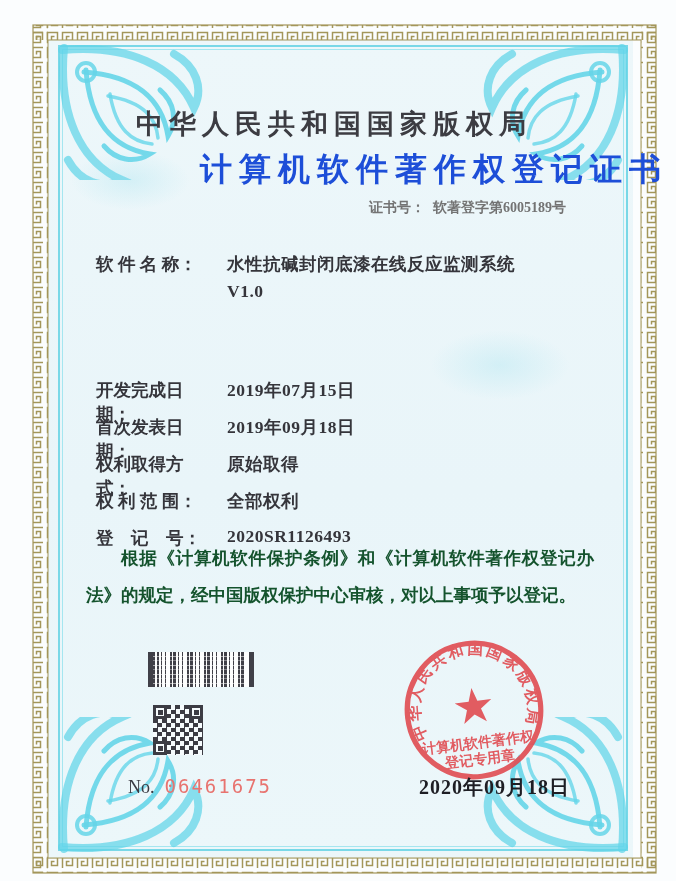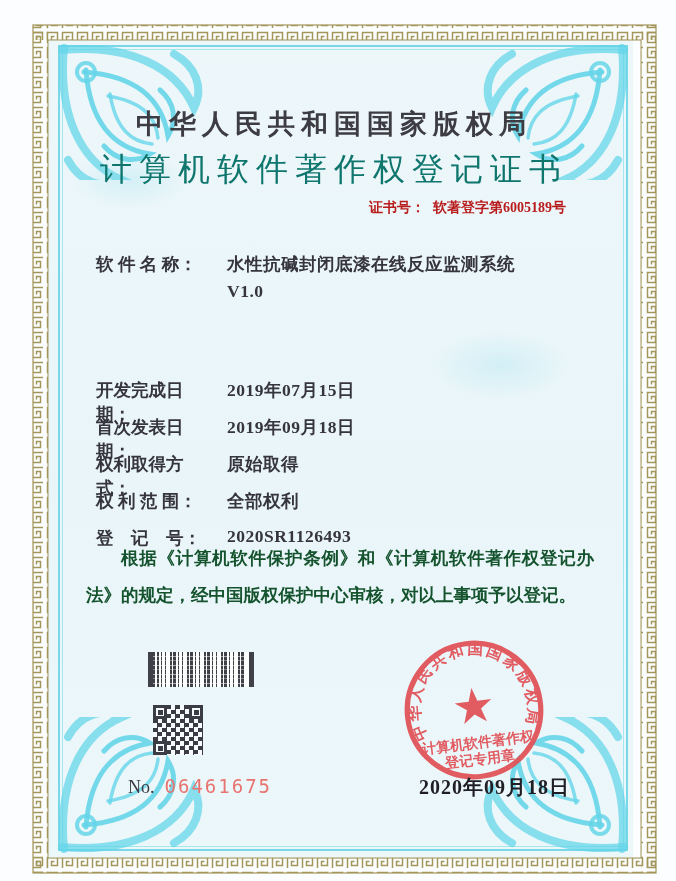--- a/index.html
+++ b/index.html
@@ -49,27 +49,27 @@
   .content { position: absolute; inset: 0; color: #35353b; }
 
   .authority {
     position: absolute; left: 0; right: 0; top: 106px;
     text-align: center;
     font-size: 27px; font-weight: bold; letter-spacing: 6px;
     color: #3c3c42;
   }
   .cert-title {
     position: absolute; left: 0; right: 0; top: 148px;
-    text-align: center;
-    font-size: 32px; font-weight: normal; letter-spacing: 7px;
-    color: #0f766e;
+    text-align: right;
+    font-size: 32px; font-weight: bold; letter-spacing: 7px;
+    color: #1d4ed8;
   }
   .cert-no {
     position: absolute; right: 102px; top: 199px;
-    font-size: 14px; font-weight: bold; color: #b91c1c;
+    font-size: 14px; font-weight: bold; color: #737373;
   }
   .cert-no .lbl { margin-right: 8px; }
 
   .field-row { position: absolute; left: 96px; font-size: 17.5px; font-weight: 600; }
   .field-row .f-label { display: inline-block; width: 122px; vertical-align: top; }
   .field-row .f-value { display: inline-block; margin-left: 9px; vertical-align: top; letter-spacing: 0.5px; }
   .row-1 { top: 231px; margin-top: 21px; }
   .row-2 { top: 303px; }
   .row-3 { top: 378px; }
   .row-4 { top: 415px; }

